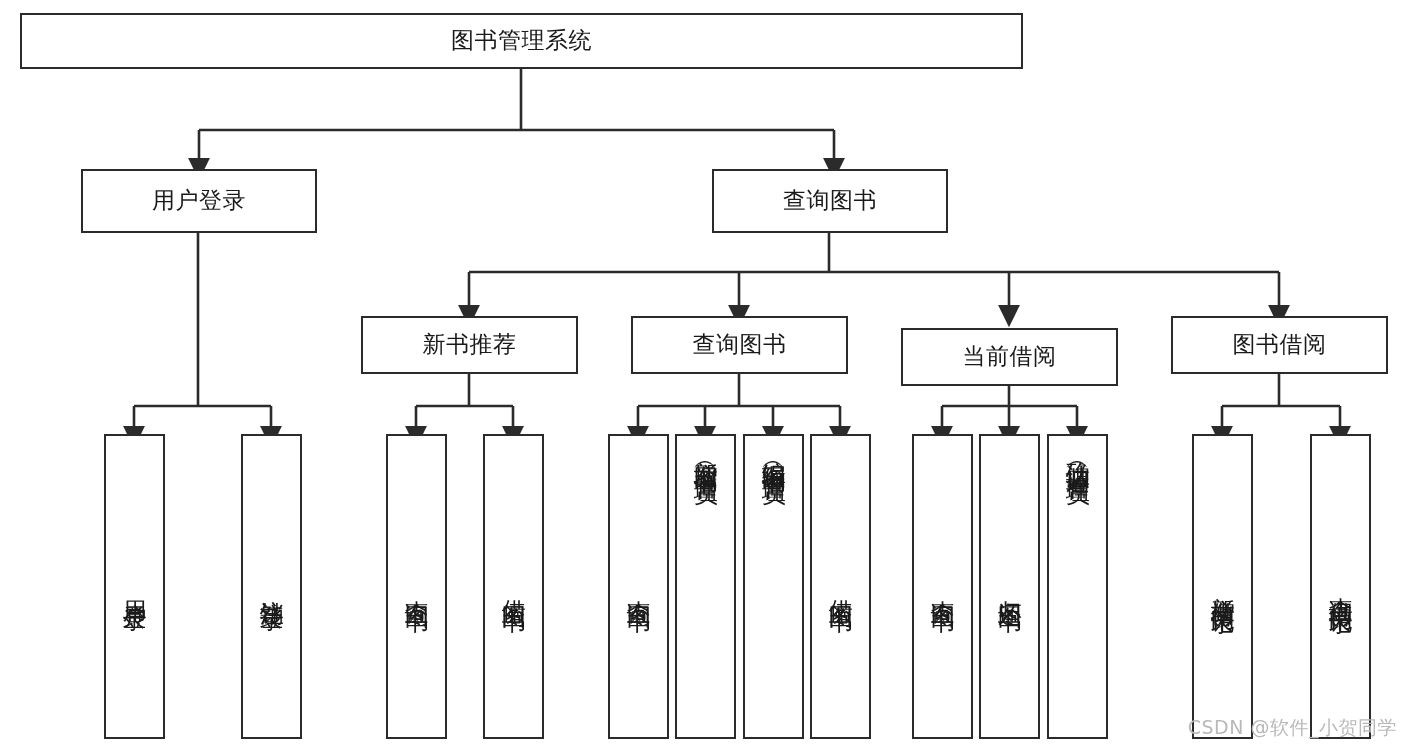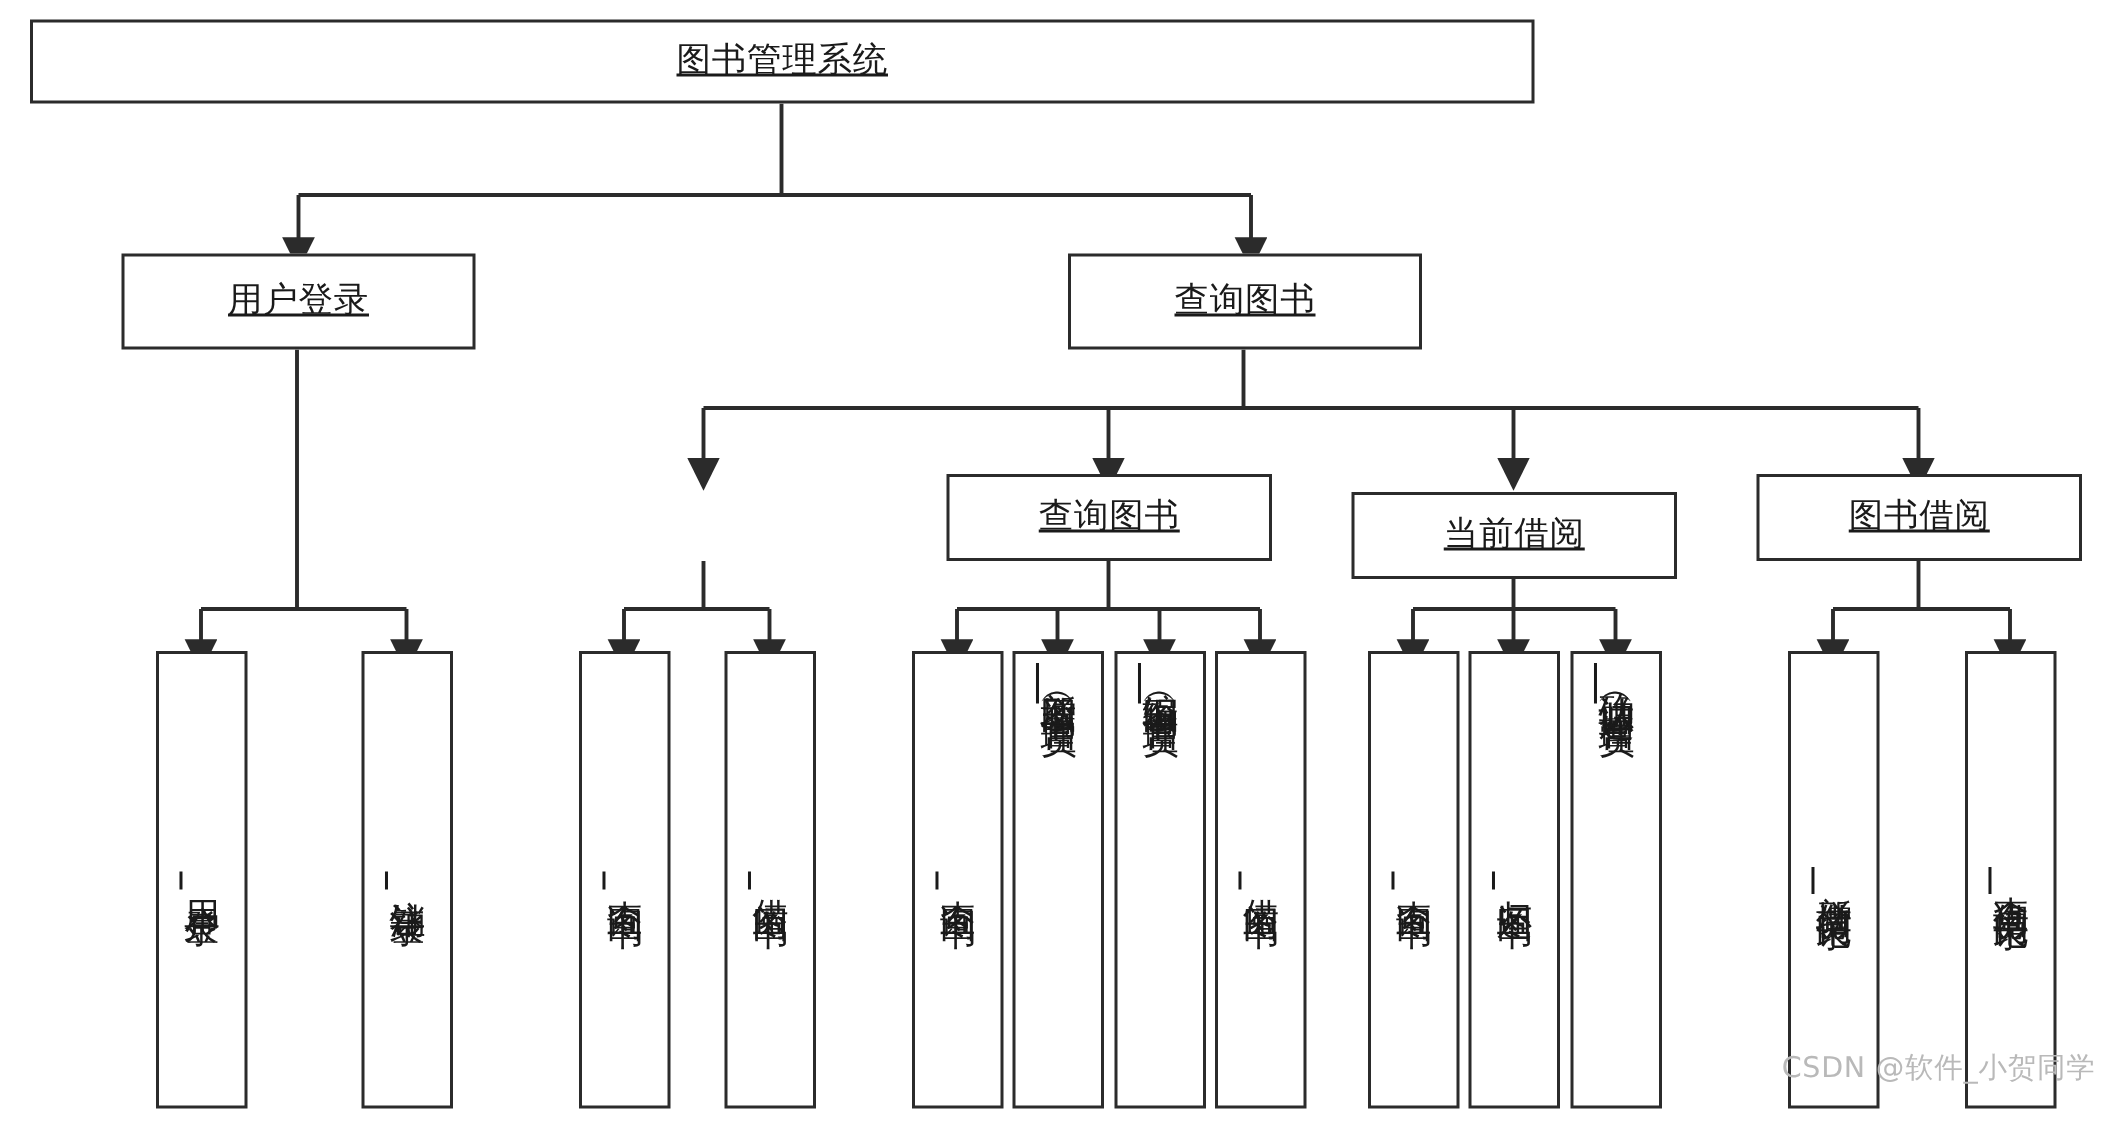--- a/index.html
+++ b/index.html
@@ -36,21 +36,20 @@
     justify-content: center;
     color: #1a1a1a;
     z-index: 2;
   }
   .node-label {
     display: block;
     text-align: left;
     line-height: 1.18;
     letter-spacing: 0.5px;
     white-space: nowrap;
-    text-decoration: underline;
   }
   
   .node.horiz .node-label {
     font-size: 23px;
   }
   
   .node.vert {
     align-items: flex-start;
     justify-content: center;
     padding-top: 6px;
@@ -65,21 +64,21 @@
     max-height: 282px;
   }
   
   .node.vert.centred {
     align-items: center;
     padding-top: 0;
   }
   .watermark {
     position: absolute;
     right: 8px;
-    bottom: 22px;
+    bottom: 6px;
     font-size: 19px;
     color: #b9b9b9;
     letter-spacing: 0.5px;
     white-space: nowrap;
     z-index: 5;
   }
 </style>
 </head>
 <body>
 
@@ -139,20 +138,23 @@
     <span class="node-label">图书管理系统</span>
   </div>
 
   <div class="node horiz" style="left:81px; top:169px; width:236px; height:64px;">
     <span class="node-label">用户登录</span>
   </div>
   <div class="node horiz" style="left:712px; top:169px; width:236px; height:64px;">
     <span class="node-label">查询图书</span>
   </div>
 
+  <div class="node horiz" style="left:361px; top:316px; width:217px; height:58px;">
+    <span class="node-label">新书推荐</span>
+  </div>
   <div class="node horiz" style="left:631px; top:316px; width:217px; height:58px;">
     <span class="node-label">查询图书</span>
   </div>
   <div class="node horiz" style="left:901px; top:316px; width:217px; height:58px;margin-top:12px;">
     <span class="node-label">当前借阅</span>
   </div>
   <div class="node horiz" style="left:1171px; top:316px; width:217px; height:58px;">
     <span class="node-label">图书借阅</span>
   </div>
 

